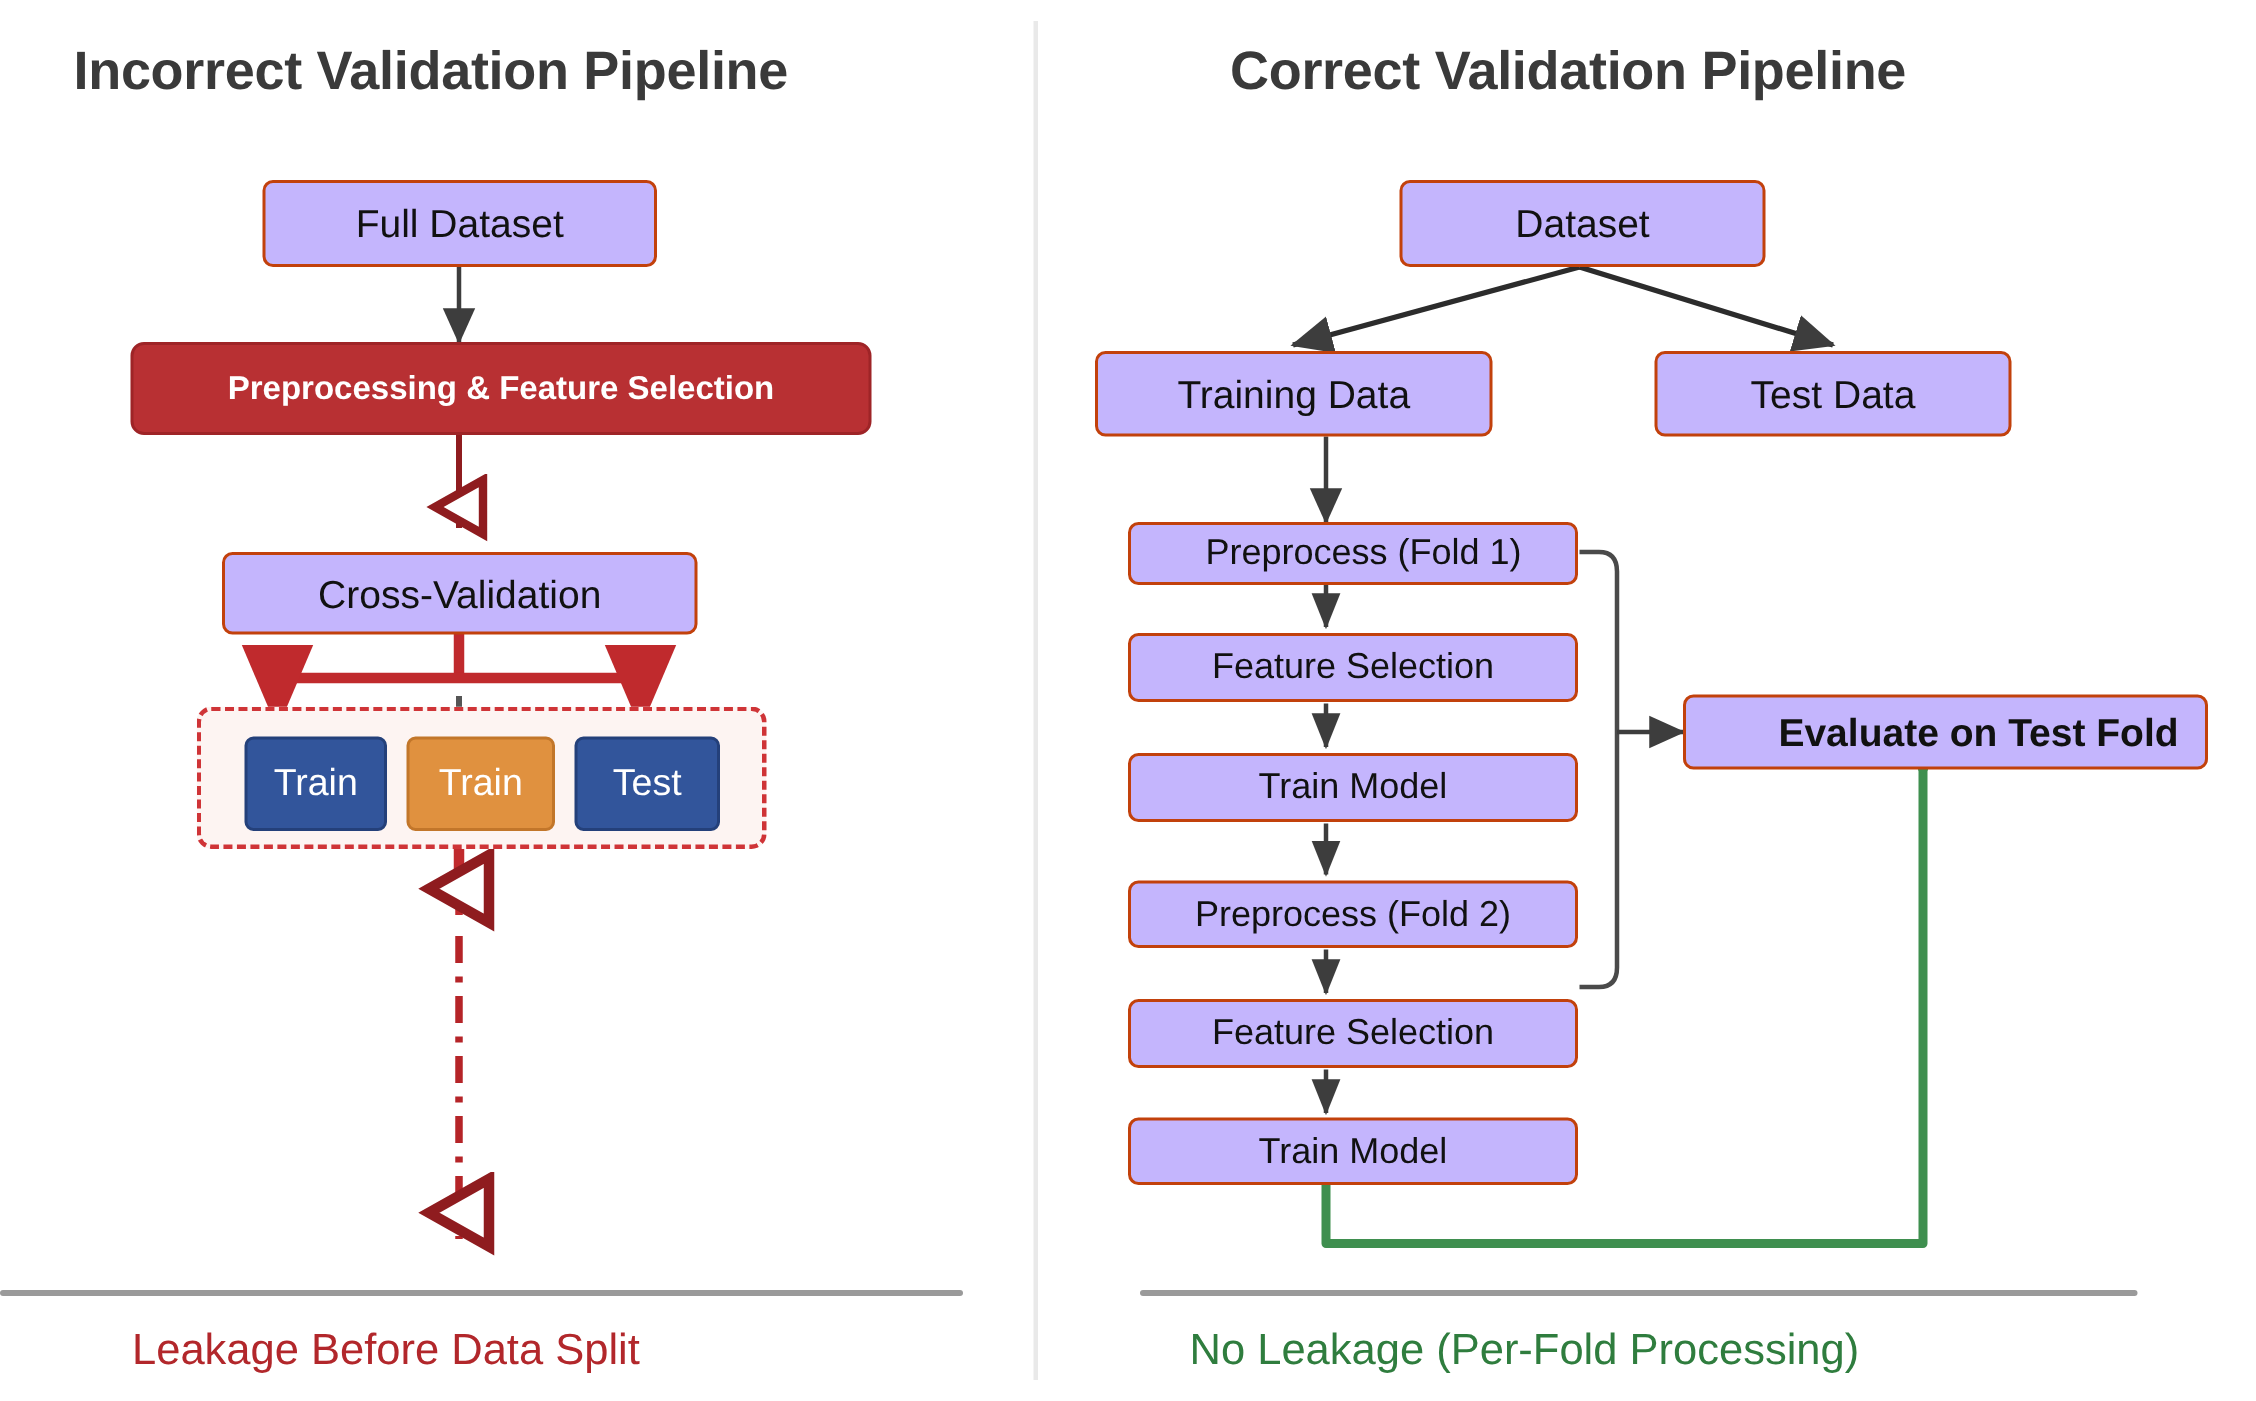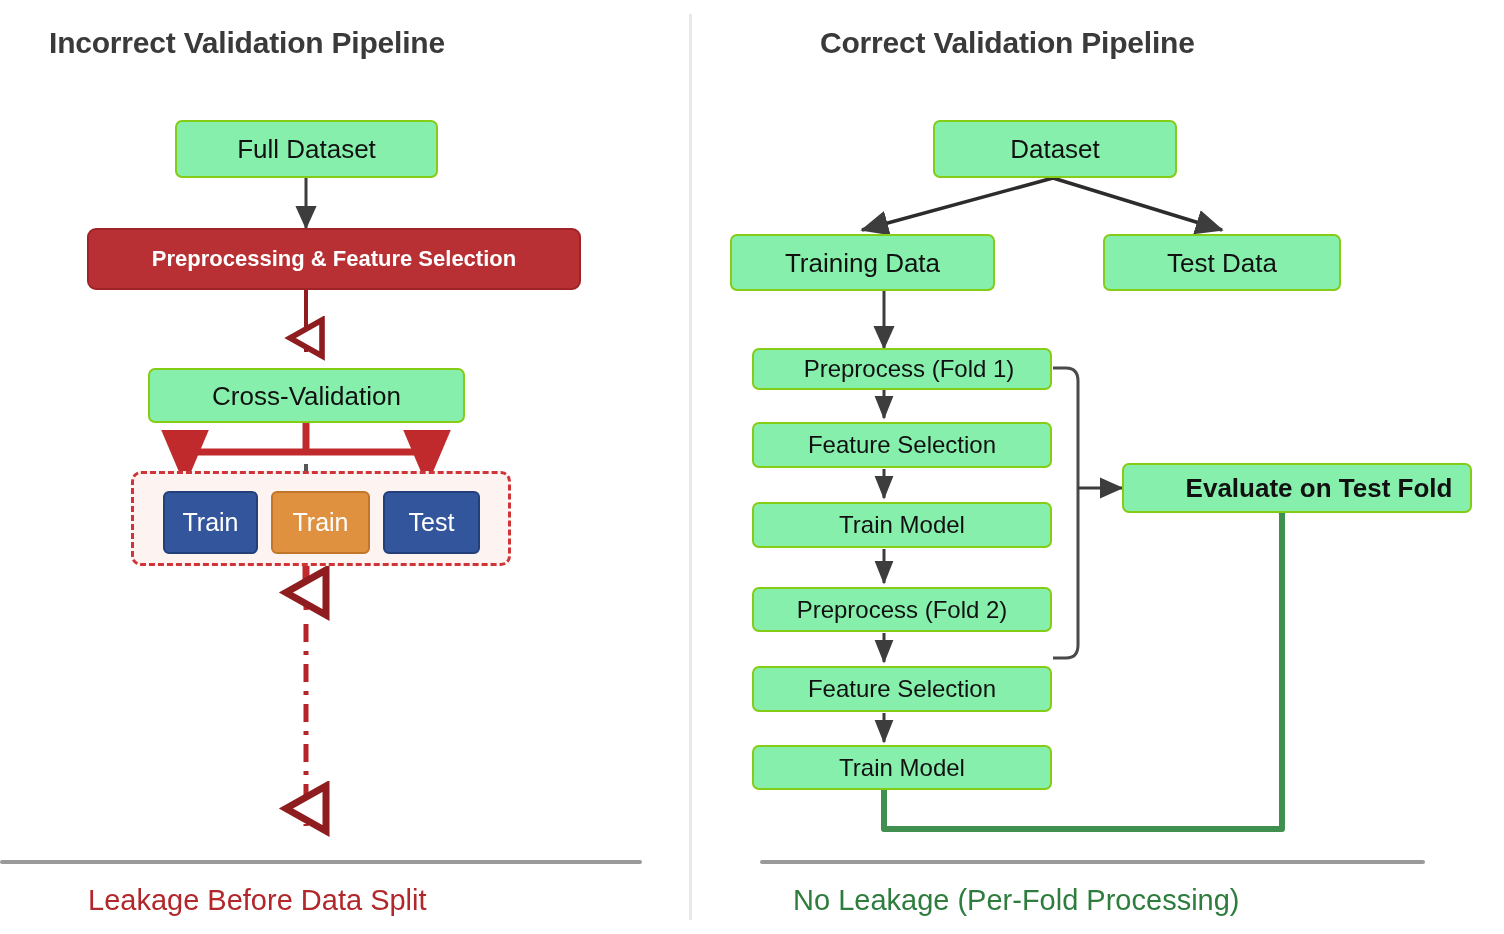--- a/index.html
+++ b/index.html
@@ -10,35 +10,35 @@
     overflow:hidden;
     position:relative;
   }
   #stage{position:absolute;left:0;top:0;width:1504px;height:934px;}
 
   .svg-layer{position:absolute;left:0;top:0;width:1504px;height:934px;pointer-events:none;}
 
   
   .panel-title{
     position:absolute;
-    font-size:30px;
+    font-size:36px;
     font-weight:bold;
     color:#3a3a3a;
     letter-spacing:-0.2px;
     white-space:nowrap;
   }
   #title-left{left:49px;top:26px;}
   #title-right{left:820px;top:26px;}
 
   
   .node{
     position:absolute;
     box-sizing:border-box;
-    background:#86efac;
-    border:2px solid #84cc16;
+    background:#c4b5fd;
+    border:2px solid #c2410c;
     border-radius:7px;
     display:flex;align-items:center;justify-content:center;
     text-align:center;
     color:#111111;
     font-size:26px;
     line-height:1;
     white-space:nowrap;
   }
   .node.small{font-size:24px;border-width:2px;}
   .node.bold{font-weight:bold;}

